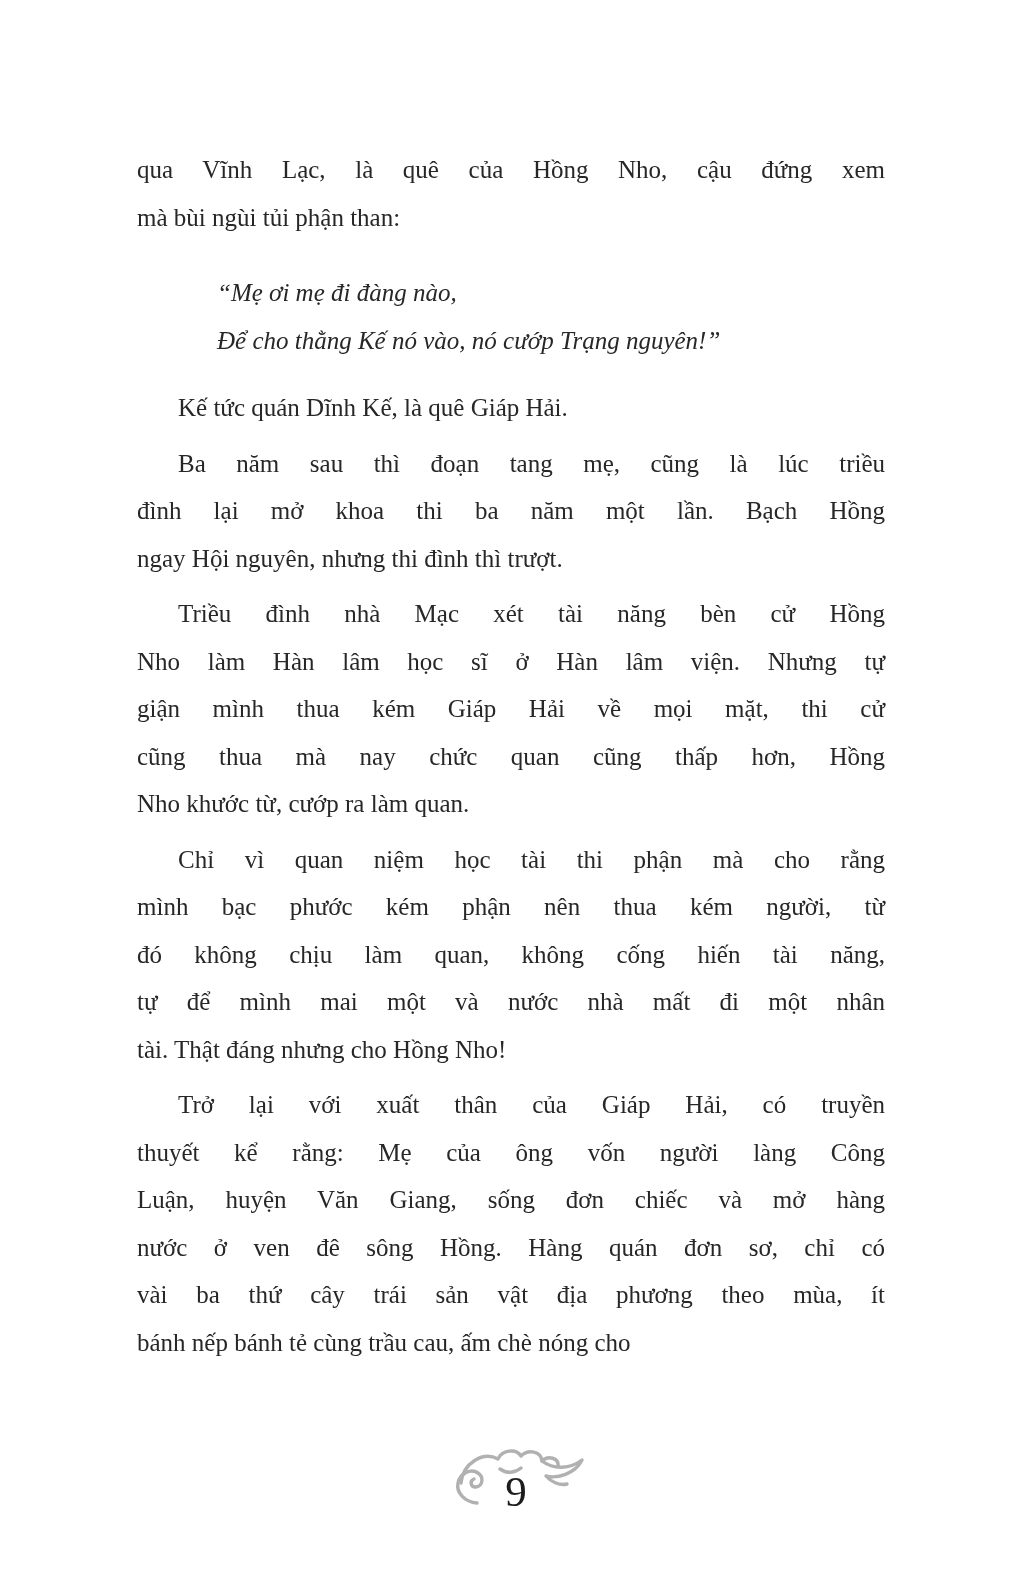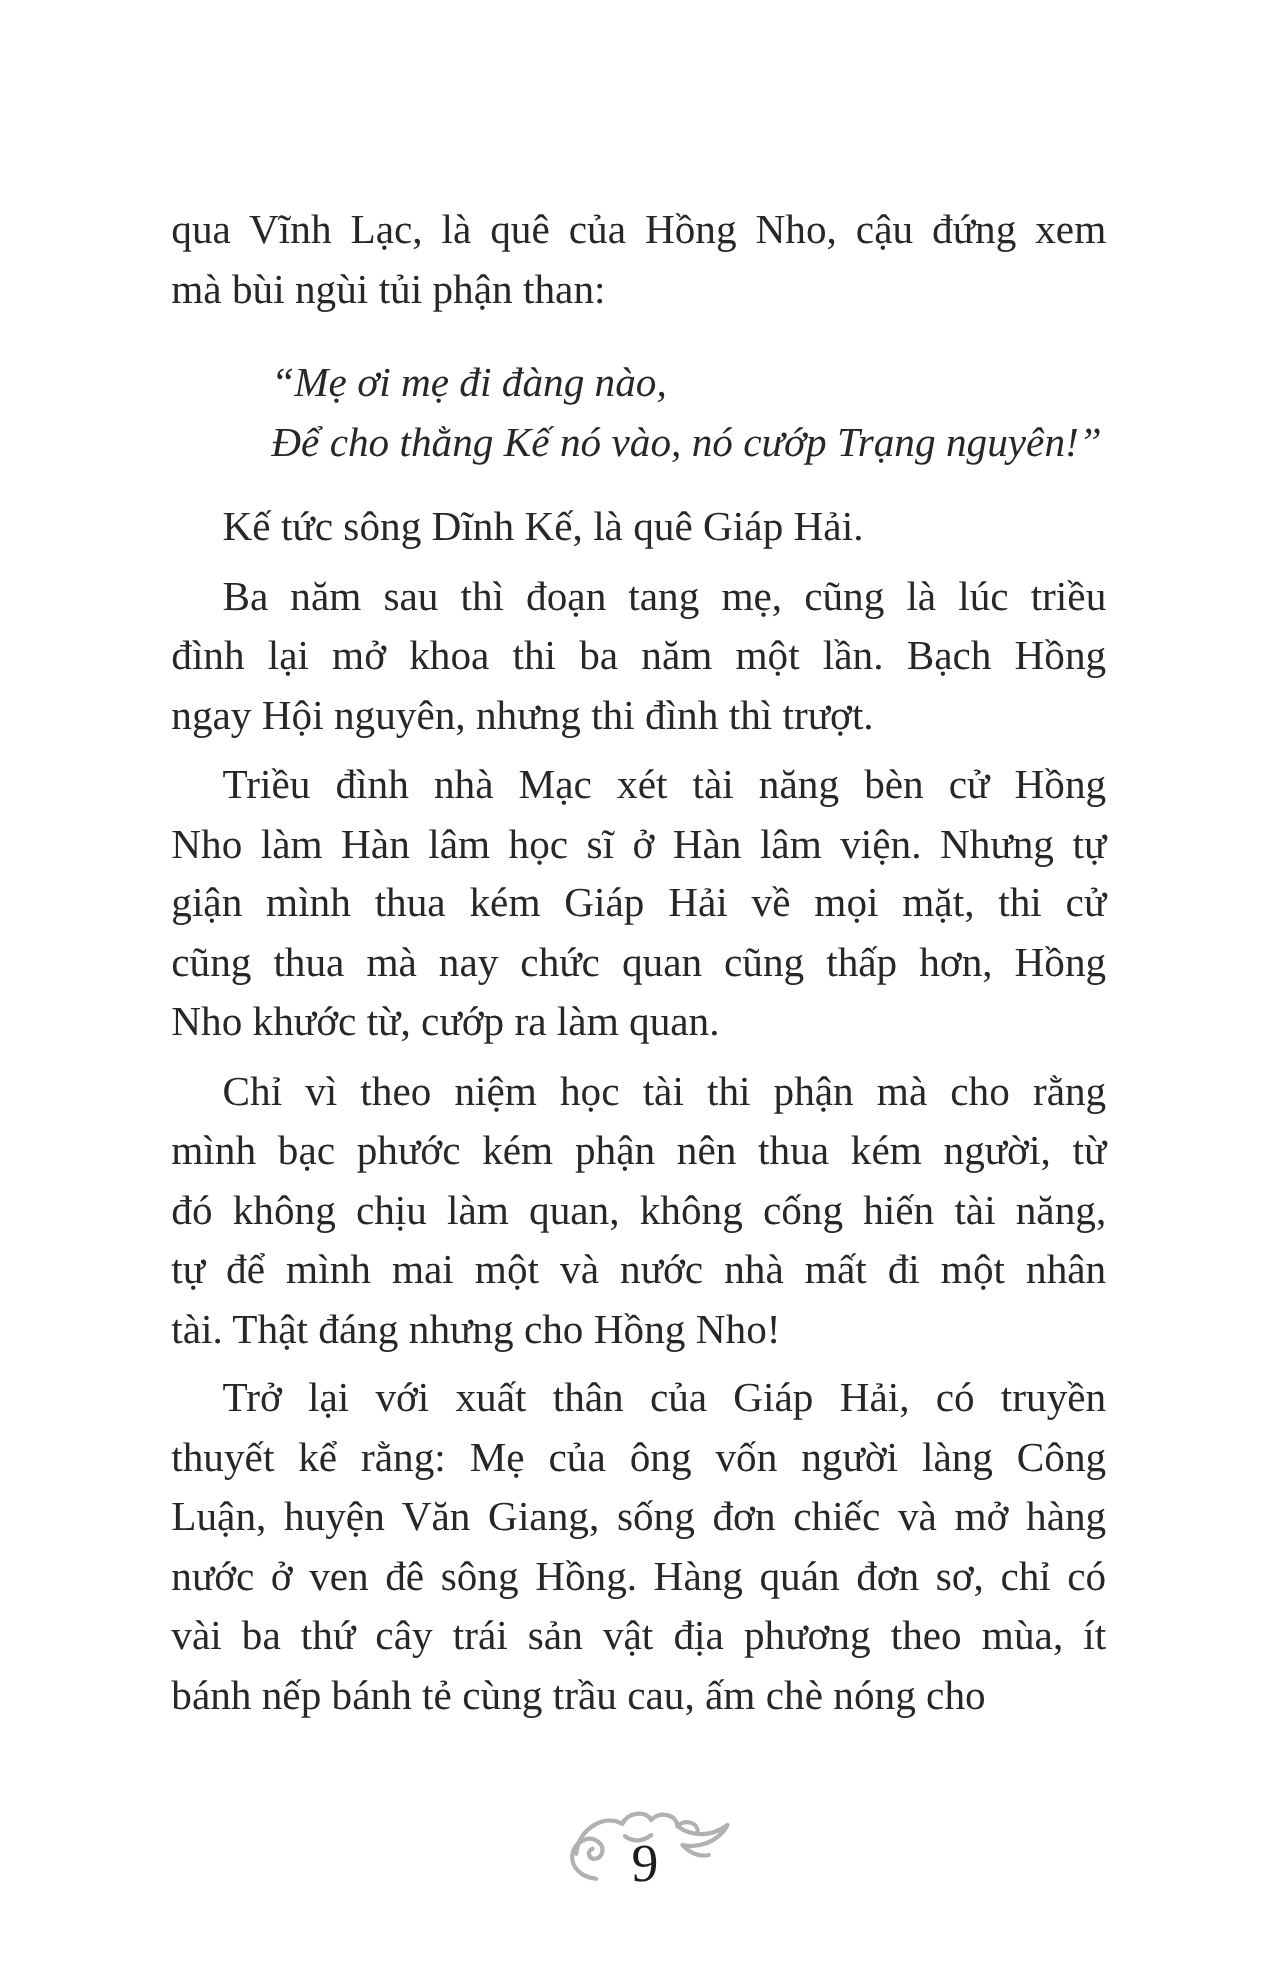--- a/index.html
+++ b/index.html
@@ -14,23 +14,22 @@
     background: #ffffff;
     overflow: hidden;
     font-family: "Liberation Serif", "DejaVu Serif", serif;
   }
   .text-block {
     position: absolute;
     left: 137px;
     top: 146px;
     width: 748px;
     color: #272727;
-    font-size: 33px;
+    font-size: 25px;
     line-height: 47.5px;
-    margin-top: 15px;
   }
   .para {
     margin: 0 0 8px 0;
     padding: 0;
   }
   .line {
     display: block;
     white-space: nowrap;
     text-align: justify;
     text-align-last: justify;
@@ -81,36 +80,36 @@
   <main class="text-block" id="paragraphs">
       <p class="para">
         <span class="line">qua Vĩnh Lạc, là quê của Hồng Nho, cậu đứng xem</span>
         <span class="line last">mà bùi ngùi tủi phận than:</span>
       </p>
       <p class="para verse">
         <span class="line">“Mẹ ơi mẹ đi đàng nào,</span>
         <span class="line last">Để cho thằng Kế nó vào, nó cướp Trạng nguyên!”</span>
       </p>
       <p class="para">
-        <span class="line last indent">Kế tức sông Dĩnh Kế, là quê Giáp Hải.</span>
+        <span class="line last indent">Kế tức quán Dĩnh Kế, là quê Giáp Hải.</span>
       </p>
       <p class="para">
         <span class="line indent">Ba năm sau thì đoạn tang mẹ, cũng là lúc triều</span>
         <span class="line">đình lại mở khoa thi ba năm một lần. Bạch Hồng</span>
         <span class="line last">ngay Hội nguyên, nhưng thi đình thì trượt.</span>
       </p>
       <p class="para">
         <span class="line indent">Triều đình nhà Mạc xét tài năng bèn cử Hồng</span>
         <span class="line">Nho làm Hàn lâm học sĩ ở Hàn lâm viện. Nhưng tự</span>
         <span class="line">giận mình thua kém Giáp Hải về mọi mặt, thi cử</span>
         <span class="line">cũng thua mà nay chức quan cũng thấp hơn, Hồng</span>
         <span class="line last">Nho khước từ, cướp ra làm quan.</span>
       </p>
       <p class="para">
-        <span class="line indent">Chỉ vì theo niệm học tài thi phận mà cho rằng</span>
+        <span class="line indent">Chỉ vì quan niệm học tài thi phận mà cho rằng</span>
         <span class="line">mình bạc phước kém phận nên thua kém người, từ</span>
         <span class="line">đó không chịu làm quan, không cống hiến tài năng,</span>
         <span class="line">tự để mình mai một và nước nhà mất đi một nhân</span>
         <span class="line last">tài. Thật đáng nhưng cho Hồng Nho!</span>
       </p>
       <p class="para">
         <span class="line indent">Trở lại với xuất thân của Giáp Hải, có truyền</span>
         <span class="line">thuyết kể rằng: Mẹ của ông vốn người làng Công</span>
         <span class="line">Luận, huyện Văn Giang, sống đơn chiếc và mở hàng</span>
         <span class="line">nước ở ven đê sông Hồng. Hàng quán đơn sơ, chỉ có</span>

